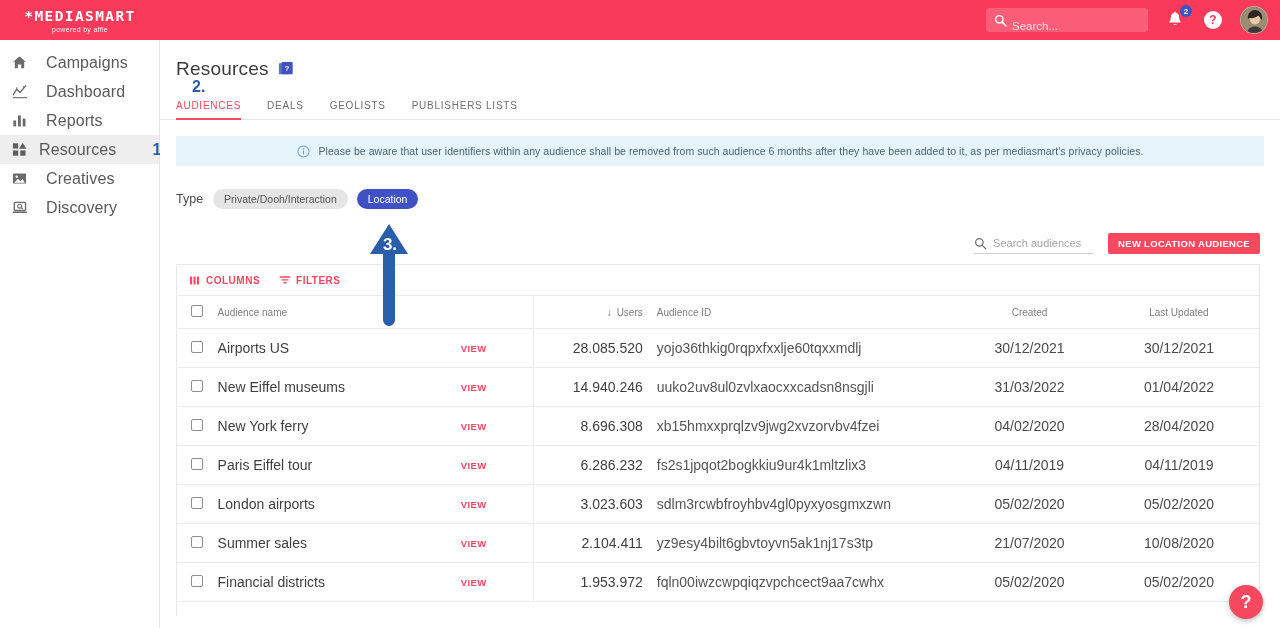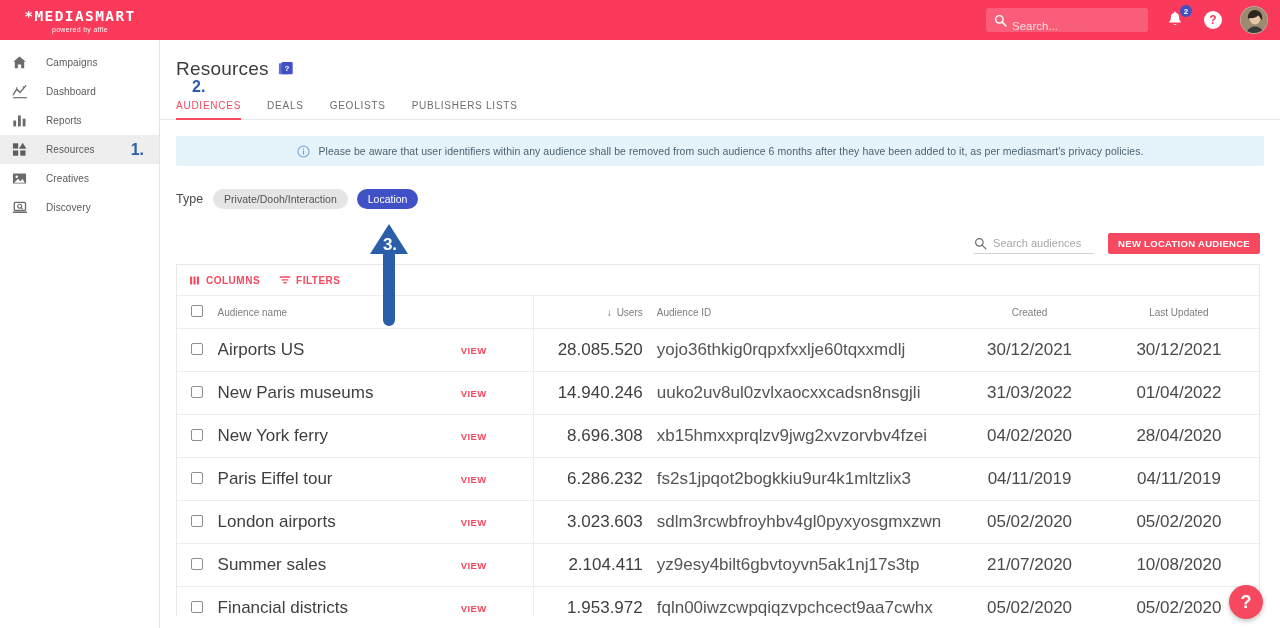--- a/index.html
+++ b/index.html
@@ -90,21 +90,21 @@
     height: 29px; padding-left: 12px;
     cursor: pointer;
   }
   .nav-item.active { background: #eeeeee; }
   .nav-icon {
     width: 22px; height: 18px;
     display: flex; align-items: center; justify-content: flex-start;
     color: #6b6b6b;
   }
   .nav-label {
-    font-size: 10px; color: #5a5a5a;
+    font-size: 16px; color: #5a5a5a;
     margin-left: 12px; letter-spacing: .1px;
   }
   .step-badge {
     font-size: 16px; color: #2b5ea8; font-weight: bold;
     margin-left: 36px;
   }
 
   
   .main {
     position: absolute; top: 40px; left: 160px;
@@ -229,21 +229,21 @@
   .col-name  { width: 228px; }
   .col-view  { width: 68px; }
   .col-users { width: 110px; text-align: right !important; padding-right: 8px !important; }
   .col-id    { width: 290px; padding-left: 6px !important; }
   .col-cre   { width: 130px; text-align: center !important; }
   .col-upd   { width: 150px; text-align: center !important; }
 
   .sep-cell { border-left: 1px solid #ececec; }
 
   tbody td {
-    font-size: 17px; color: #3f3f3f;
+    font-size: 14px; color: #3f3f3f;
     padding: 11px 0; border-bottom: 1px solid #ececec;
     white-space: nowrap; overflow: hidden; text-overflow: ellipsis;
   }
   tbody td.c-cb   { padding-left: 14px; }
   tbody td.c-view { font-size: 9.5px; font-weight: bold; color: #f6485f; letter-spacing: .4px; cursor: pointer; }
   tbody td.c-users{ text-align: right; padding-right: 8px; color: #3f3f3f; }
   tbody td.c-id   { padding-left: 6px; color: #555; }
   tbody td.c-cre, tbody td.c-upd { text-align: center; color: #4a4a4a; }
 
   .cb {
@@ -482,21 +482,21 @@
             <td class="c-cb"><span class="cb"></span></td>
             <td>Airports US</td>
             <td class="c-view">VIEW</td>
             <td class="c-users sep-cell">28.085.520</td>
             <td class="c-id">yojo36thkig0rqpxfxxlje60tqxxmdlj</td>
             <td class="c-cre">30/12/2021</td>
             <td class="c-upd">30/12/2021</td>
           </tr>
           <tr>
             <td class="c-cb"><span class="cb"></span></td>
-            <td>New Paris museums</td>
+            <td>New Eiffel museums</td>
             <td class="c-view">VIEW</td>
             <td class="c-users sep-cell">14.940.246</td>
             <td class="c-id">uuko2uv8ul0zvlxaocxxcadsn8nsgjli</td>
             <td class="c-cre">31/03/2022</td>
             <td class="c-upd">01/04/2022</td>
           </tr>
           <tr>
             <td class="c-cb"><span class="cb"></span></td>
             <td>New York ferry</td>
             <td class="c-view">VIEW</td>

